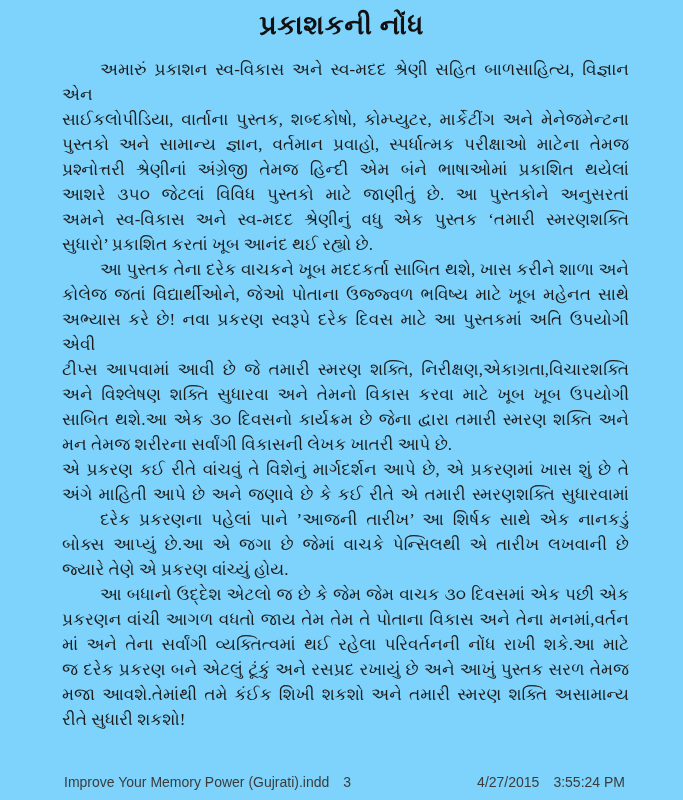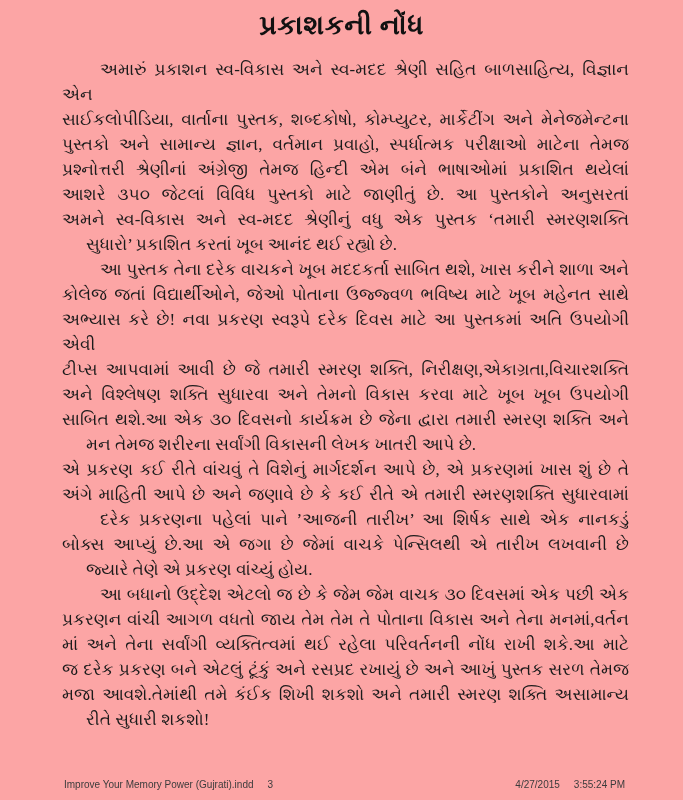--- a/index.html
+++ b/index.html
@@ -6,21 +6,21 @@
     margin: 0;
     padding: 0;
     background: #e8e8e8;
     font-family: "Liberation Serif", serif;
   }
   .page {
     position: relative;
     width: 683px;
     height: 800px;
     margin: 0 auto;
-    background: #fca5a5;
+    background: #7dd3fc;
     color: #1b1b1b;
     overflow: hidden;
     box-sizing: border-box;
   }
   .doc-title {
     margin: 10px 0 16px 0;
     text-align: center;
     font-size: 27px;
     font-weight: 700;
     letter-spacing: 0.5px;
@@ -32,32 +32,32 @@
     line-height: 25px;
   }
   .paragraph { margin: 0; }
   .line {
     text-align: justify;
     text-align-last: justify;
     white-space: normal;
     min-height: 25px;
   }
   .line.first { text-indent: 38px; }
-  .line.last  { text-align-last: left; margin-left: 24px; }
+  .line.last  { text-align-last: left; }
   .footer {
     position: absolute;
     left: 0;
     right: 0;
     bottom: 10px;
     display: flex;
     justify-content: space-between;
     align-items: flex-start;
     padding: 0 58px 0 64px;
     font-family: "Liberation Sans", sans-serif;
-    font-size: 10px;
+    font-size: 14px;
     color: #3c3c3c;
   }
   .footer-left, .footer-right {
     display: flex;
     gap: 14px;
     align-items: baseline;
   }
 </style>
 </head>
 <body>

